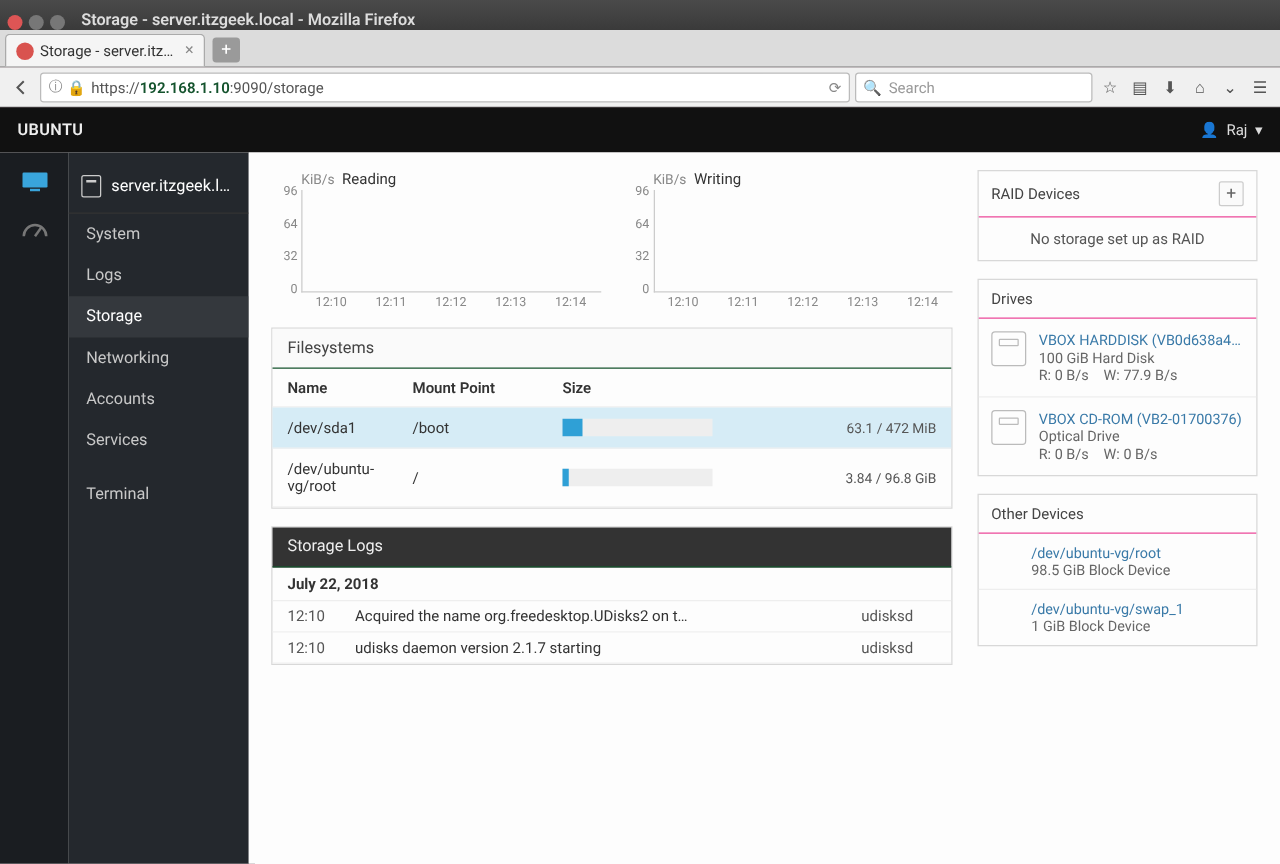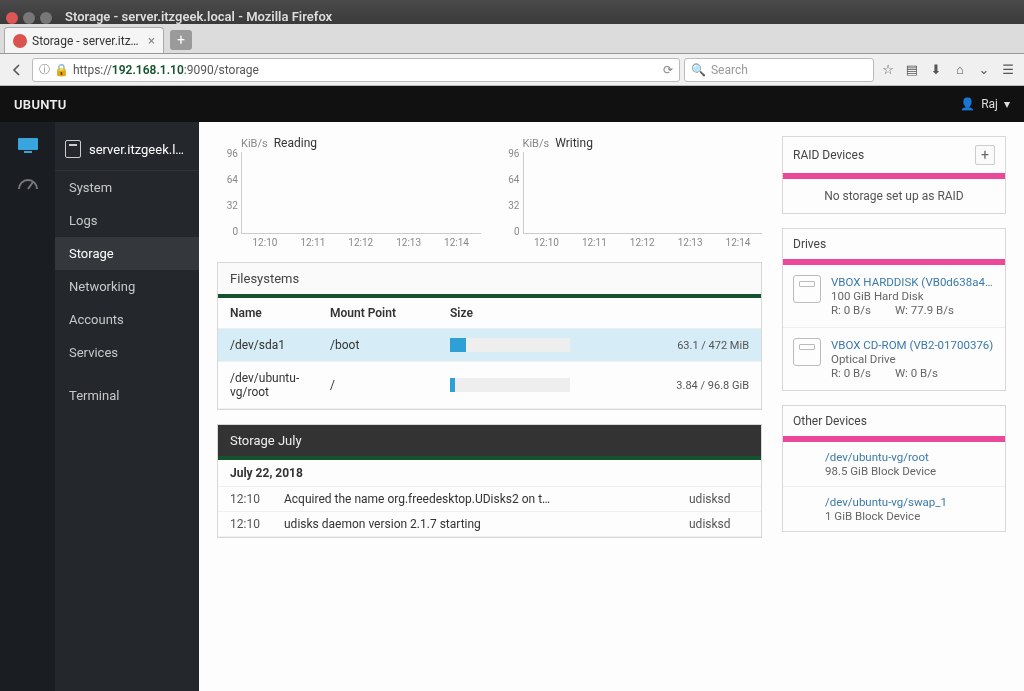--- a/index.html
+++ b/index.html
@@ -58,51 +58,51 @@
 .charts { display: flex; gap: 18px; }
 .chart { flex: 1; }
 .chart-title-row { display: flex; align-items: baseline; gap: 6px; color: #333; font-size: 12px; margin-bottom: 2px; }
 .chart-unit { color: #888; font-size: 11px; }
 .chart-area { position: relative; height: 82px; border: 1px solid #ccc; border-top: none; border-right: none; }
 .y-ticks { position: absolute; left: -22px; top: -4px; bottom: -4px; display: flex; flex-direction: column; justify-content: space-between; font-size: 10px; color: #888; align-items: flex-end; width: 18px; }
 .x-ticks { display: flex; justify-content: space-around; font-size: 10px; color: #888; margin-top: 3px; padding-left: 0; }
 .chart-wrap { margin-left: 24px; }
 
 .panel { border: 1px solid #d8d8d8; }
-.panel-hdr { padding: 8px 12px; font-size: 13px; color: #444; border-bottom: 4px solid #14532d; background: #fafafa; display: flex; align-items: center; }
+.panel-hdr { padding: 8px 12px; font-size: 13px; color: #444; border-bottom: 1px solid #14532d; background: #fafafa; display: flex; align-items: center; }
 .panel-hdr.dark { background: #333; color: #eee; }
 
 .fs-head { display: flex; padding: 8px 12px; font-size: 12px; font-weight: 600; color: #333; border-bottom: 1px solid #eee; }
 .fs-row { display: flex; padding: 9px 12px; font-size: 12px; color: #333; align-items: center; border-bottom: 1px solid #f0f0f0; }
 .fs-row.hl { background: #d6ecf6; }
 .c-name { width: 100px; }
 .c-mount { width: 120px; }
 .c-size { flex: 1; display: flex; align-items: center; gap: 10px; }
 .bar { flex: 1; max-width: 120px; height: 14px; background: #eee; position: relative; }
 .bar-fill { position: absolute; left: 0; top: 0; bottom: 0; background: #2fa0d6; }
 .c-amt { margin-left: auto; color: #555; font-size: 11px; }
 
 .log-date { padding: 6px 12px; font-size: 12px; font-weight: 700; color: #333; border-bottom: 1px solid #eee; }
 .log-row { display: flex; padding: 5px 12px; font-size: 12px; font-family: "DejaVu Sans Mono", monospace; color: #333; border-bottom: 1px solid #f0f0f0; gap: 12px; }
 .log-time { width: 42px; color: #555; }
 .log-msg { flex: 1; overflow: hidden; white-space: nowrap; text-overflow: ellipsis; }
 .log-src { width: 60px; color: #555; }
 
 .card { border: 1px solid #d8d8d8; }
-.card-hdr { padding: 8px 10px; font-size: 12px; color: #444; border-bottom: 6px solid #ec4899; display: flex; align-items: center; }
+.card-hdr { padding: 8px 10px; font-size: 12px; color: #444; border-bottom: 1px solid #ec4899; display: flex; align-items: center; }
 .add-btn { margin-left: auto; width: 20px; height: 20px; border: 1px solid #ccc; border-radius: 2px; display: flex; align-items: center; justify-content: center; color: #666; font-size: 14px; background: #fafafa; }
 .card-empty { padding: 10px; text-align: center; font-size: 12px; color: #555; }
 .drive { display: flex; gap: 10px; padding: 10px; border-bottom: 1px solid #eee; }
 .drive:last-child { border-bottom: none; }
 .drv-icon { width: 28px; height: 28px; border: 1.5px solid #bbb; border-radius: 3px; flex-shrink: 0; position: relative; }
 .drv-icon::after { content:""; position:absolute; left:5px; right:5px; top:5px; height:4px; border:1.5px solid #bbb; border-radius:1px; }
 .drv-info { flex: 1; font-size: 11.5px; color: #333; overflow: hidden; }
 .drv-name { color: #3a7aa8; white-space: nowrap; overflow: hidden; text-overflow: ellipsis; }
 .drv-sub { color: #666; }
-.drv-stats { color: #666; display: flex; gap: 24px; }
+.drv-stats { color: #666; display: flex; gap: 12px; }
 .dev-item { padding: 8px 10px 8px 42px; border-bottom: 1px solid #eee; }
 .dev-item:last-child { border-bottom: none; }
 .dev-name { font-size: 11.5px; color: #3a7aa8; }
 .dev-sub { font-size: 11.5px; color: #666; }
 </style>
 </head>
 <body>
 
 <div class="window-titlebar">
   <span class="win-btn win-close"></span>
@@ -271,21 +271,21 @@
                     <div class="bar-fill" style="width:4%"></div>
                   </div>
       <span class="c-amt">3.84 / 96.8 GiB</span>
     </div>
               </div>
             </div>
         </div>
 
         <div class="panel">
           <div class="panel-hdr dark">
-            <span>Storage July</span>
+            <span>Storage Logs</span>
           </div>
           <div class="log-date">July 22, 2018</div>
           <div id="log-rows">
               <div class="log-row">
                 <span class="log-time">12:10</span>
     <span class="log-msg">Acquired the name org.freedesktop.UDisks2 on t…</span>
     <span class="log-src">udisksd</span>
               </div>
               <div class="log-row">
                 <span class="log-time">12:10</span>

